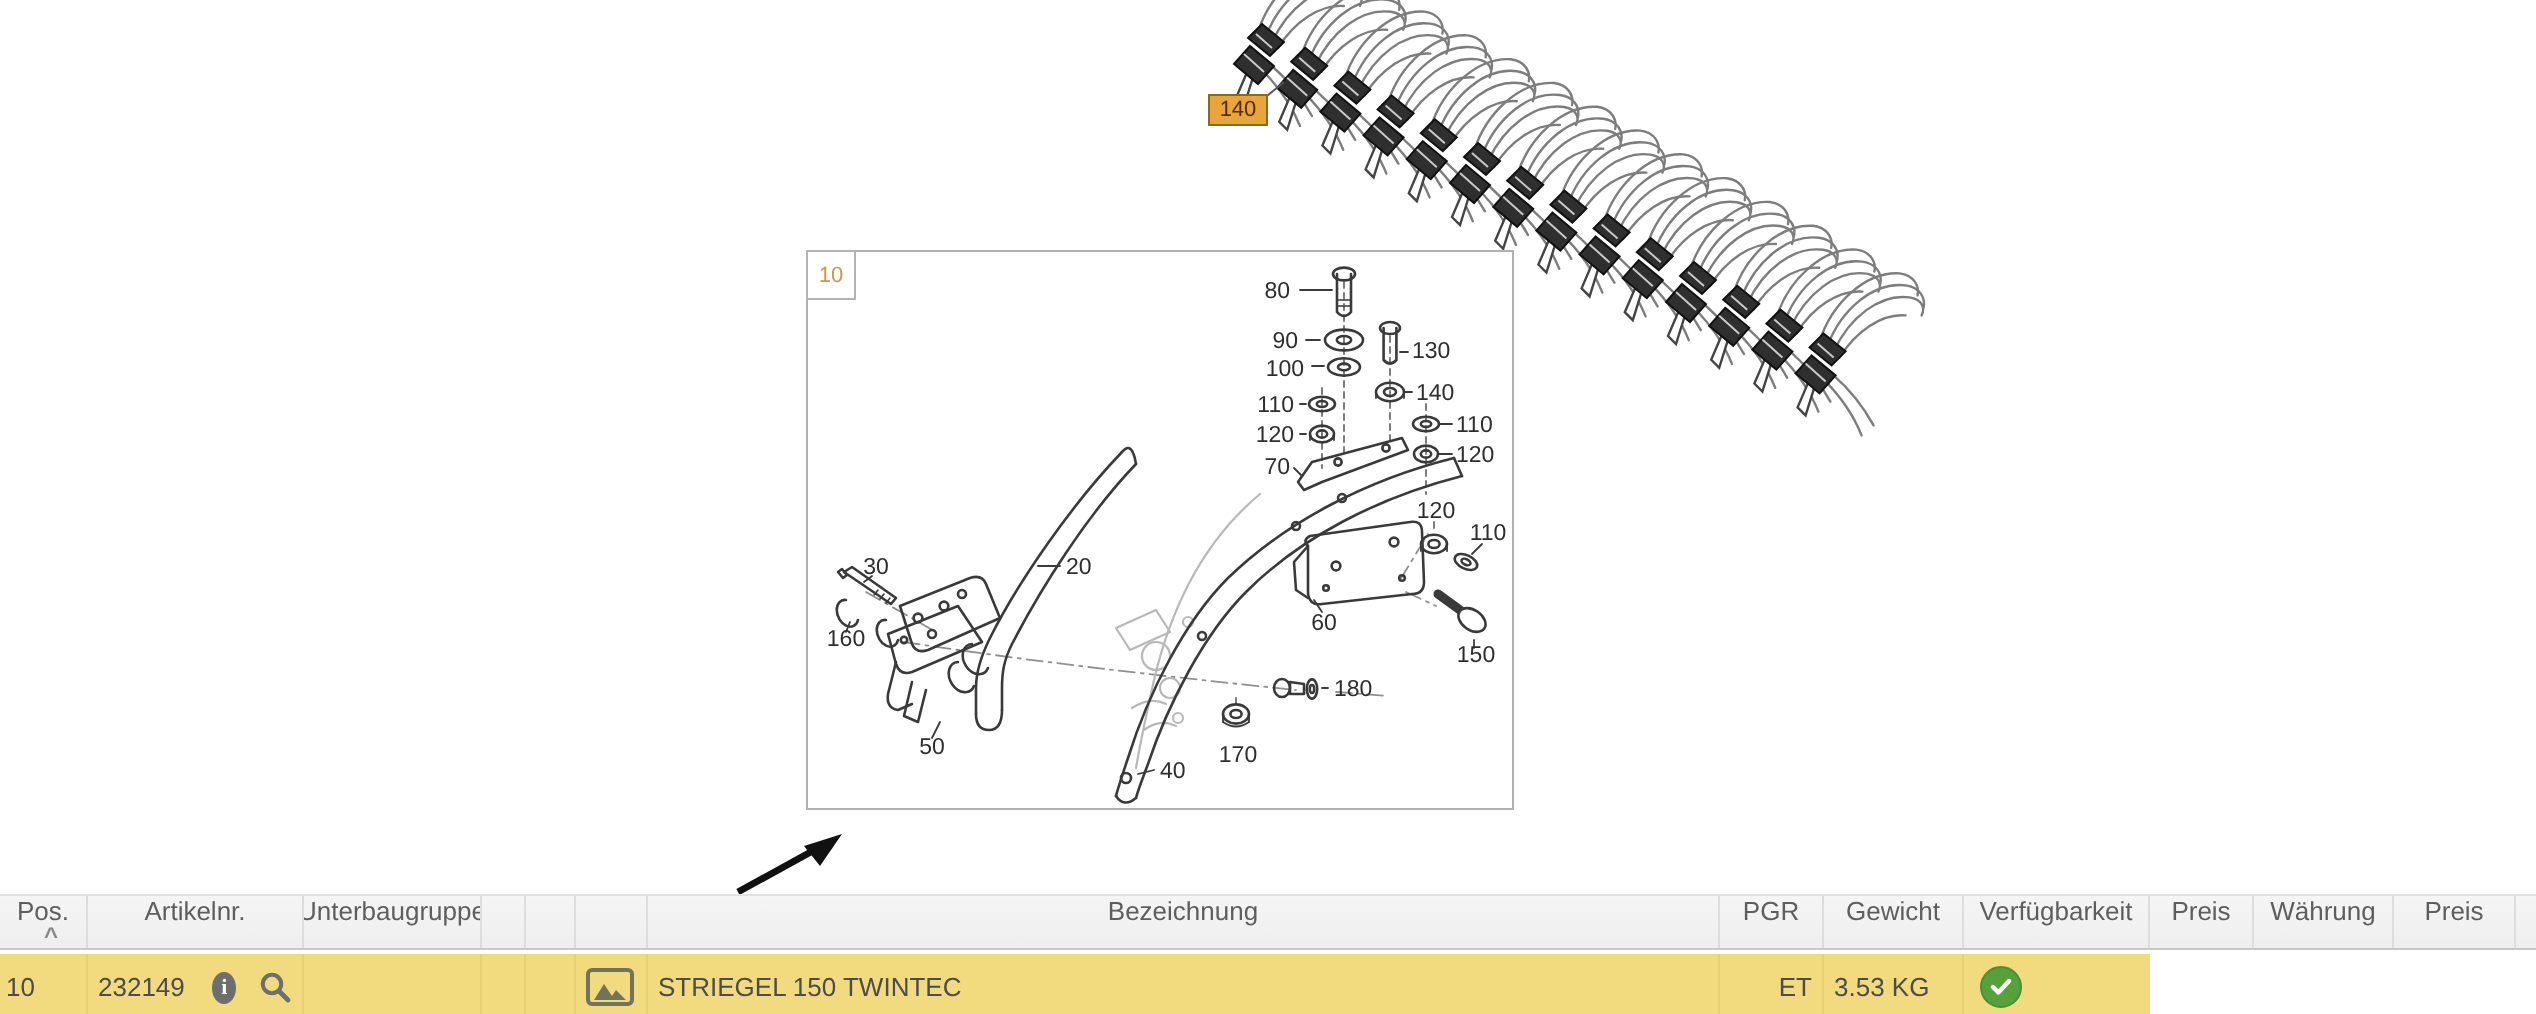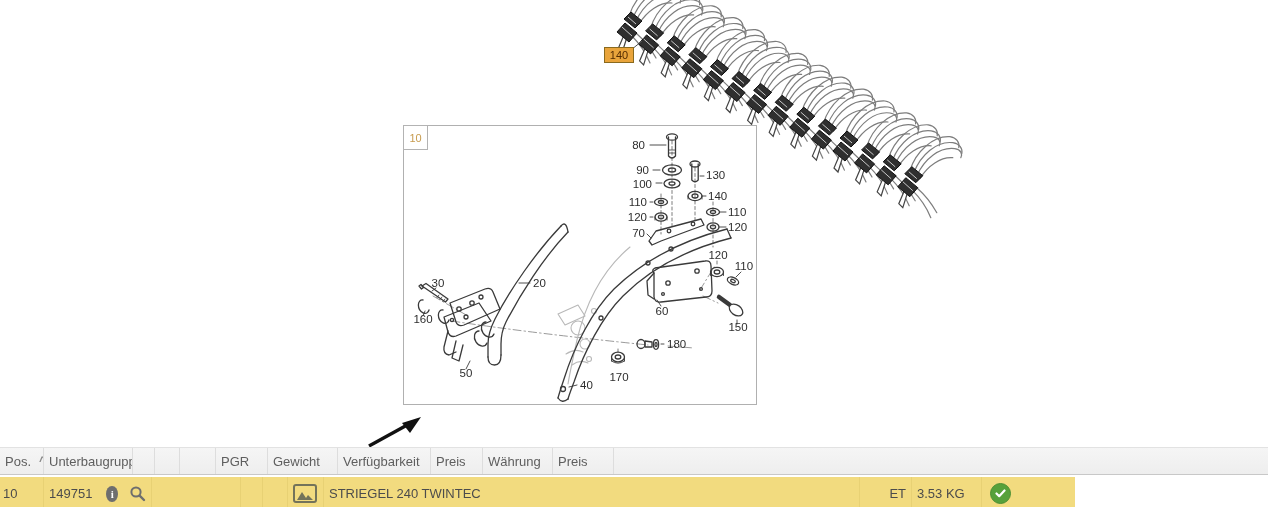--- a/index.html
+++ b/index.html
@@ -13,21 +13,21 @@
     text-align:center;cursor:pointer;}
   .frame-label{position:absolute;left:403px;top:125px;width:23px;height:23px;border:1px solid #b3b3b3;
     background:#fff;color:#c79b4e;font-size:11px;display:flex;align-items:center;justify-content:center;
     cursor:pointer;}
 
   
   .ptable{position:absolute;left:0;top:447px;width:1268px;}
   .thead{display:flex;height:26px;background:linear-gradient(#f5f5f5,#eeeeee);
     border-top:1px solid #e2e2e2;border-bottom:1px solid #c8c8c8;color:#5e5e5e;font-size:13px;}
   .th{box-sizing:border-box;border-right:1px solid #dddddd;display:flex;align-items:center;
-    padding:0 5px;white-space:nowrap;overflow:hidden;}
+    padding:0 5px;white-space:nowrap;overflow:hidden;flex-direction:column;}
   .th:last-child{border-right:none;}
   .sort-caret{margin-left:8px;color:#8a8a8a;font-weight:bold;font-size:12px;line-height:10px;}
   .trow{display:flex;height:33px;margin-top:2px;font-size:13px;color:#4c4c4c;}
   .td{box-sizing:border-box;display:flex;align-items:center;padding:0 5px;
     white-space:nowrap;overflow:hidden;}
   .td.hl{background:#f2db7f;border-right:1px solid #e8d174;}
   .td.hl.lasthl{border-right:none;}
   .td.plain{background:transparent;border:none;}
   .cell-right{justify-content:flex-end;}
 
@@ -294,26 +294,32 @@
 
   <div class="hotspot-190">140</div>
   <div class="frame-label">10</div>
 
   <div class="ptable">
     <div class="thead">
       <div class="th" style="width:44px">
         <span>Pos.</span>
         <span class="sort-caret">^</span>
       </div>
+      <div class="th" style="width:108px">
+        <span>Artikelnr.</span>
+      </div>
       <div class="th" style="width:89px">
         <span>Unterbaugruppe</span>
       </div>
       <div class="th" style="width:22px"></div>
       <div class="th" style="width:25px"></div>
       <div class="th" style="width:36px"></div>
+      <div class="th" style="width:536px">
+        <span>Bezeichnung</span>
+      </div>
       <div class="th" style="width:52px">
         <span>PGR</span>
       </div>
       <div class="th" style="width:70px">
         <span>Gewicht</span>
       </div>
       <div class="th" style="width:93px">
         <span>Verfügbarkeit</span>
       </div>
       <div class="th" style="width:52px">
@@ -326,21 +332,21 @@
         <span>Preis</span>
       </div>
       <div class="th" style="width:10px;border-right:none"></div>
     </div>
 
     <div class="trow">
       <div class="td hl" style="width:44px;padding-left:3px">
         <span>10</span>
       </div>
       <div class="td hl" style="width:108px">
-        <span>149751</span>
+        <span>232149</span>
         <span class="icon-info">i</span>
         <span class="icon-search">
           <svg width="17" height="17" viewBox="0 0 17 17">
             <circle cx="7" cy="7" r="4.6" fill="none" stroke="#6e6e6e" stroke-width="2"></circle>
             <path d="M10.6,10.6 L15,15" stroke="#6e6e6e" stroke-width="2.4" stroke-linecap="round"></path>
           </svg>
         </span>
       </div>
       <div class="td hl" style="width:89px">
         <span></span>
@@ -348,21 +354,21 @@
       <div class="td hl" style="width:22px"></div>
       <div class="td hl" style="width:25px"></div>
       <div class="td hl" style="width:36px">
         <span class="icon-image">
           <svg width="18" height="12" viewBox="0 0 18 12">
             <polygon points="1,11 6,3 10,9 12,6 17,11" fill="#73735a"></polygon>
           </svg>
         </span>
       </div>
       <div class="td hl" style="width:536px">
-        <span>STRIEGEL 240 TWINTEC</span>
+        <span>STRIEGEL 150 TWINTEC</span>
       </div>
       <div class="td hl cell-right" style="width:52px">
         <span>ET</span>
       </div>
       <div class="td hl" style="width:70px">
         <span>3.53 KG</span>
       </div>
       <div class="td hl lasthl" style="width:93px">
         <span class="icon-check">
           <svg width="11" height="9" viewBox="0 0 11 9">

